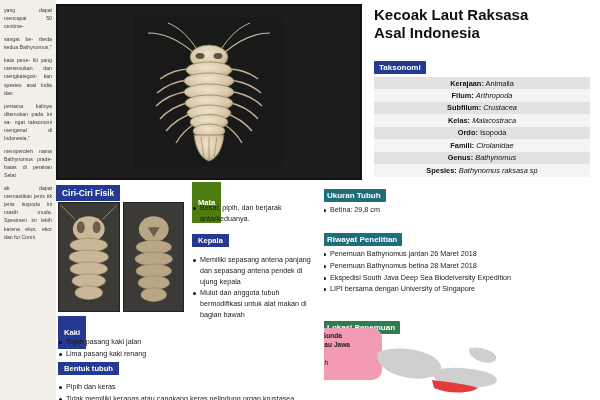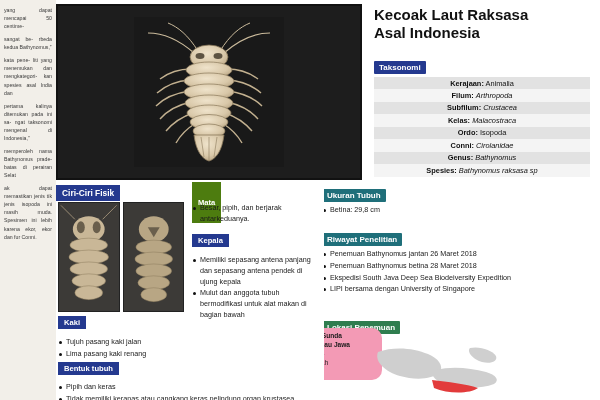--- a/index.html
+++ b/index.html
@@ -103,21 +103,21 @@
   }
   .kepala-lbl{
     position:absolute;left:136px;top:52px;
     background:#24398f;color:#fff;font-weight:bold;font-size:7.6px;
     padding:2px 6px;
   }
   .kepala-txt{position:absolute;left:136px;top:70px;width:124px;}
   .kaki-lbl{
     position:absolute;left:2px;top:134px;
     background:#24398f;color:#fff;font-weight:bold;font-size:7.6px;
-    padding:2px 6px;
+    padding:12px 6px;
   }
   .kaki-txt{position:absolute;left:2px;top:152px;width:126px;}
   .bentuk-lbl{
     position:absolute;left:2px;top:180px;
     background:#24398f;color:#fff;font-weight:bold;font-size:7.6px;
     padding:2px 6px;
   }
   .bentuk-txt{position:absolute;left:2px;top:197px;width:250px;}
 
   
@@ -230,21 +230,21 @@
         </div>
         <div class="taxrow">
           <b>Kelas:</b>
           <i>Malacostraca</i>
         </div>
         <div class="taxrow">
           <b>Ordo:</b>
           <span>Isopoda</span>
         </div>
         <div class="taxrow">
-          <b>Conni:</b>
+          <b>Famili:</b>
           <i>Cirolanidae</i>
         </div>
         <div class="taxrow">
           <b>Genus:</b>
           <i>Bathynomus</i>
         </div>
         <div class="taxrow">
           <b>Spesies:</b>
           <i>Bathynomus raksasa sp</i>
         </div>

